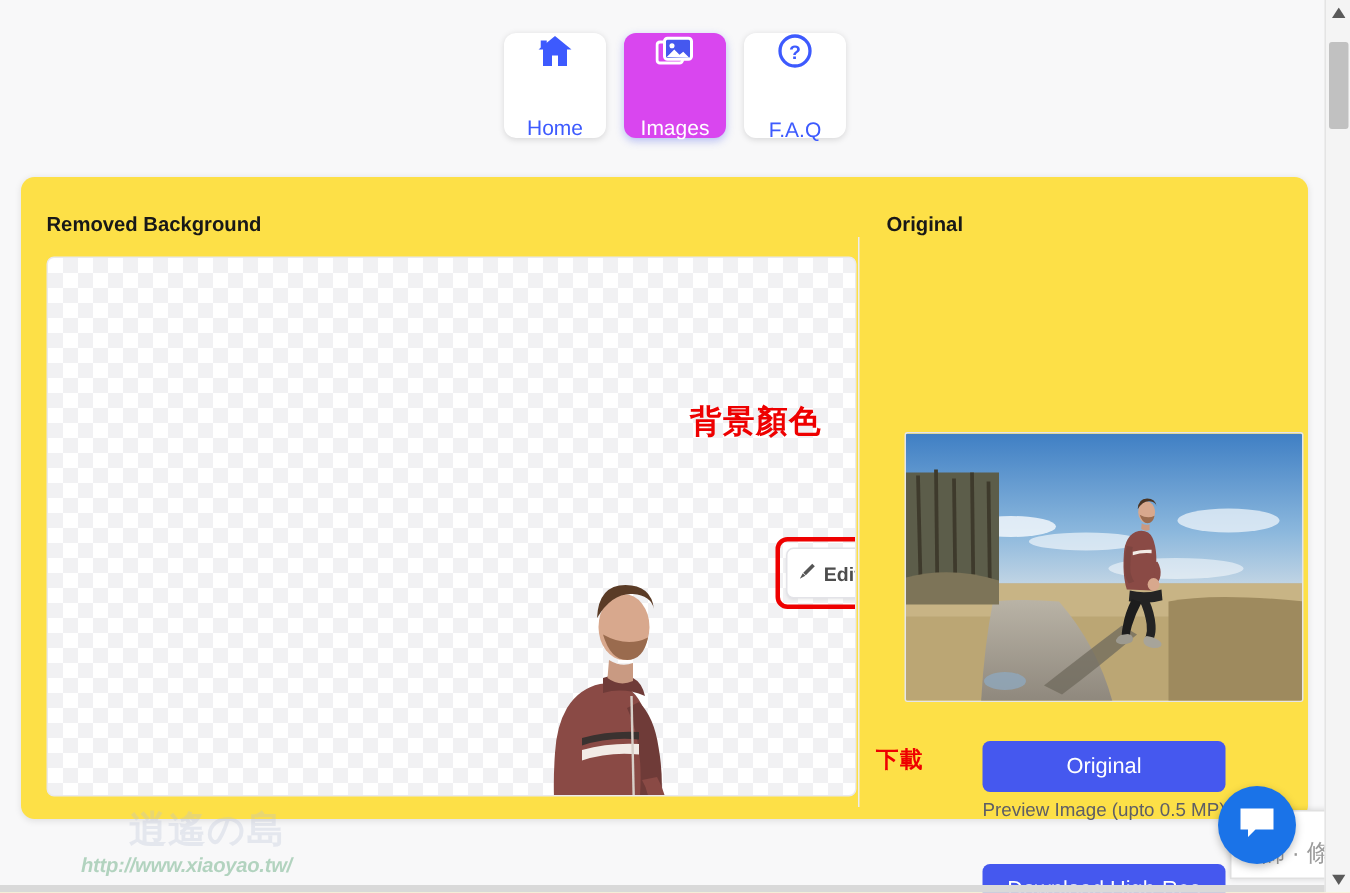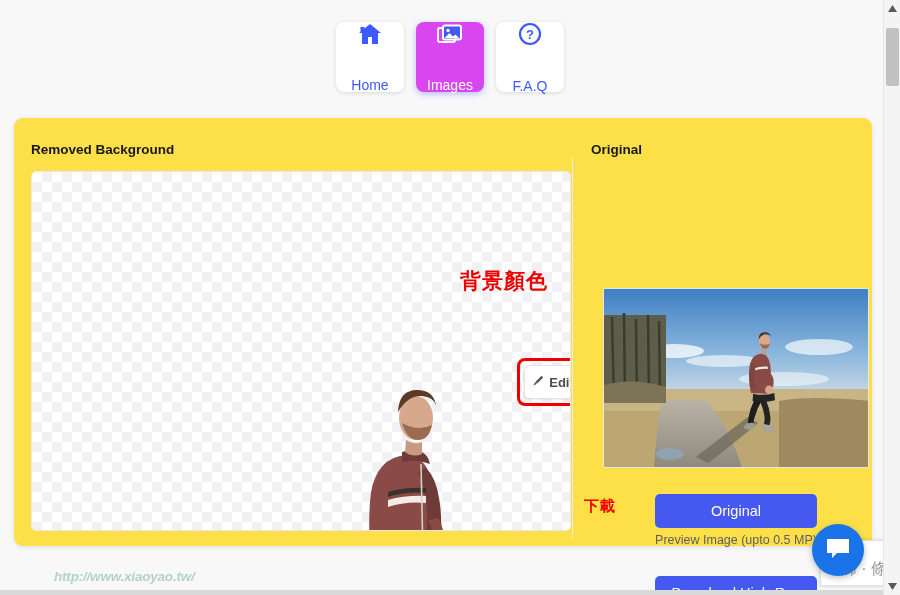--- a/index.html
+++ b/index.html
@@ -419,20 +419,21 @@
     <div class="anno-text" id="anno-download">下載</div>
 
     <button class="dl-btn" id="btn-download">Original</button>
     <div class="dl-caption" id="cap-download">Preview Image (upto 0.5 MP)</div>
 
     <button class="dl-btn" id="btn-download-hr">Download High-Res</button>
 
   </div>
 
   <div class="watermark">
+    <div class="wm-cjk">逍遙の島</div>
     <div class="wm-url">http://www.xiaoyao.tw/</div>
   </div>
 
   <div class="badge">
     <div class="badge-text">篩 · 條</div>
   </div>
   <div class="chat-fab">
     <span>
       <svg width="26" height="24" viewBox="0 0 26 24">
         <path d="M2 3 h22 v14 h-12 l-5 5 v-5 h-5 Z" fill="#ffffff"></path>

